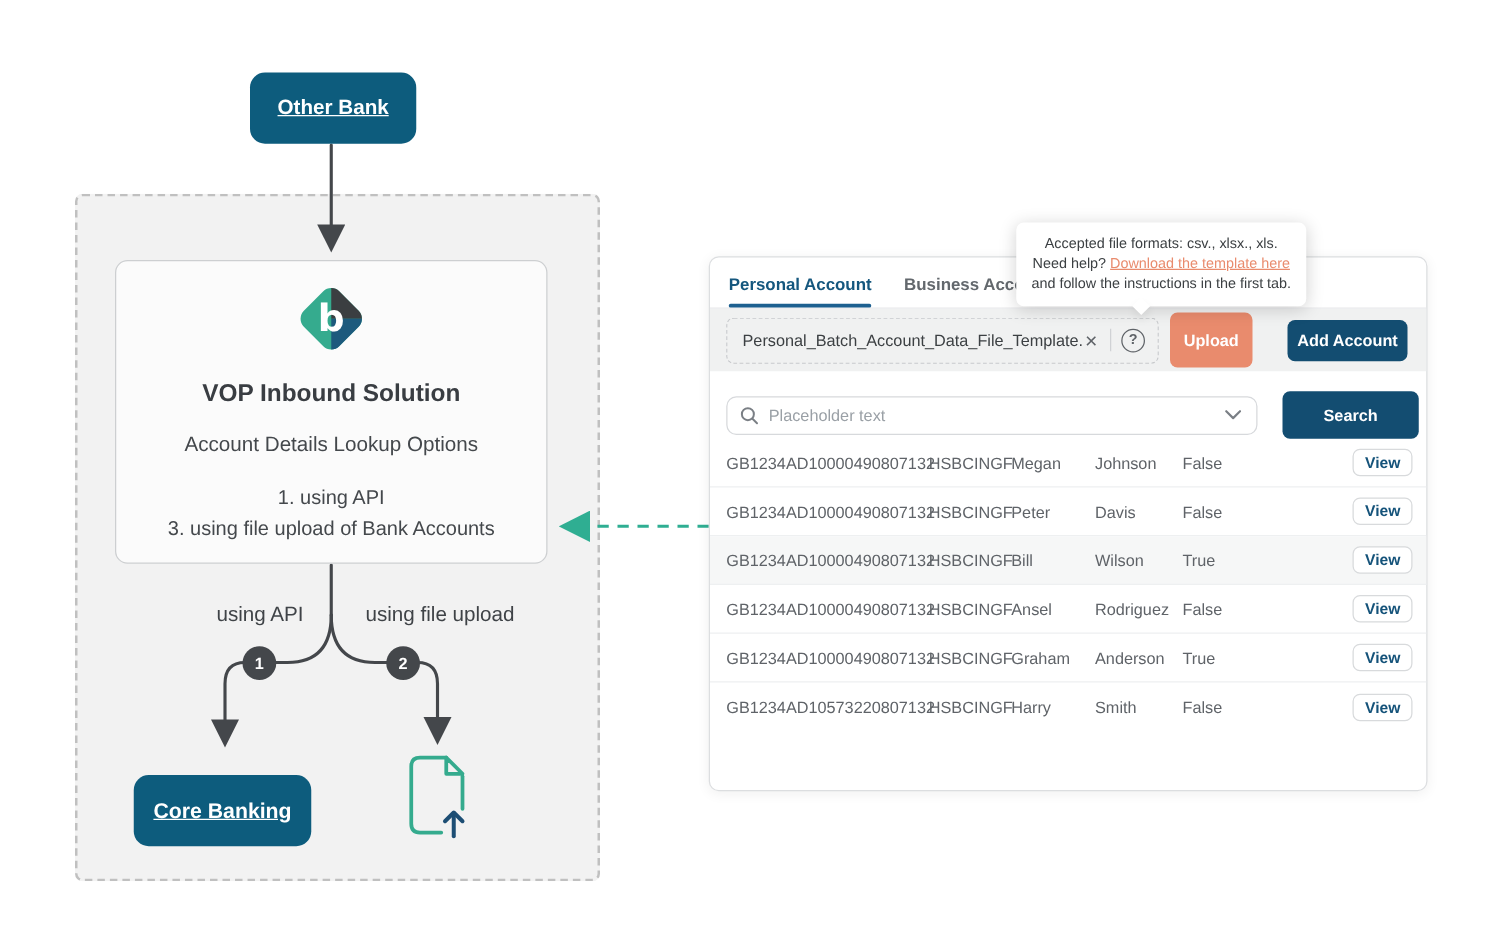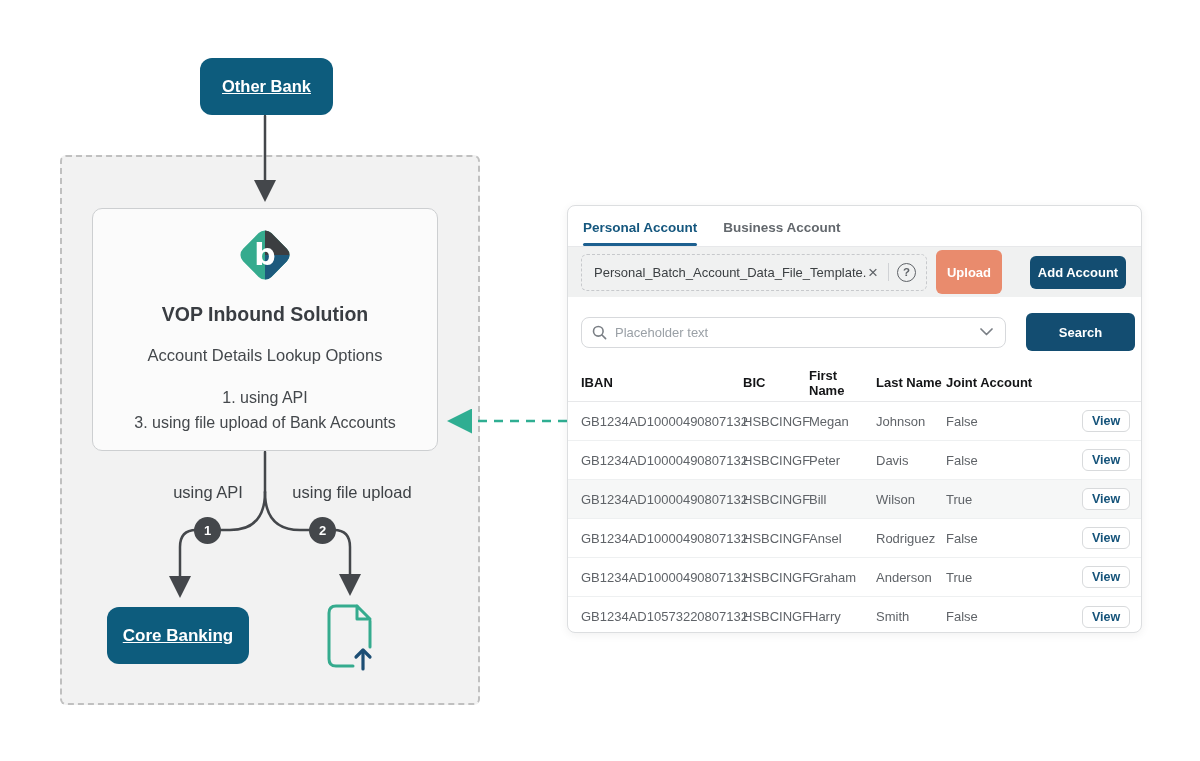--- a/index.html
+++ b/index.html
@@ -14,21 +14,21 @@
   *{margin:0;padding:0;box-sizing:border-box;}
   body{background:#fff;font-family:"Liberation Sans","DejaVu Sans",sans-serif;}
   .stage{position:relative;width:1200px;height:761px;background:#fff;overflow:hidden;}
 
   
   .vop-container{position:absolute;left:60px;top:155px;width:420px;height:550px;
     background:#f2f2f2;border:2px dashed #c0c0c0;border-radius:6px;}
   .node{position:absolute;display:flex;align-items:center;justify-content:center;
     background:var(--navy-diagram);color:#fff;border-radius:12px;font-weight:600;text-decoration:underline;}
   .other-bank{left:200px;top:58px;width:133px;height:57px;font-size:16.5px;}
-  .core-banking{left:107px;top:607px;width:142px;height:57px;font-size:17px;font-weight:700;}
+  .core-banking{left:107px;top:620px;width:142px;height:57px;font-size:17px;font-weight:700;}
   .solution-box{position:absolute;left:92px;top:208px;width:346px;height:243px;
     background:#fbfbfb;border:1.5px solid #cdcfd1;border-radius:10px;text-align:center;color:var(--ink);}
   .solution-box .logo{margin-top:15px;}
   .solution-title{margin-top:13px;font-size:19.5px;font-weight:700;color:#393d42;}
   .solution-subtitle{margin-top:20px;font-size:16.5px;color:#44484c;}
   .solution-options{margin-top:20px;font-size:16px;line-height:25px;color:#44484c;}
   .branch-label{position:absolute;font-size:16.5px;color:var(--ink);text-align:center;}
   .branch-label.one{left:148px;top:483px;width:120px;}
   .branch-label.two{left:282px;top:483px;width:140px;}
   .circ{position:absolute;width:27px;height:27px;border-radius:50%;background:var(--line);
@@ -183,28 +183,20 @@
           <line x1="10" y1="10" x2="13.6" y2="13.6" stroke="#7a7f85" stroke-width="1.6" stroke-linecap="round"></line>
         </svg>
         <span class="placeholder">Placeholder text</span>
         <svg width="13" height="8" viewBox="0 0 13 8">
           <path d="M1,1 L6.5,6.5 L12,1" fill="none" stroke="#7a7f85" stroke-width="1.7" stroke-linecap="round" stroke-linejoin="round"></path>
         </svg>
       </div>
       <button class="btn btn-search">Search</button>
     </div>
 
-    <div class="tgrid thead">
-      <div>IBAN</div>
-      <div>BIC</div>
-      <div>First Name</div>
-      <div>Last Name</div>
-      <div>Joint Account</div>
-      <div></div>
-    </div>
 
     <div class="tgrid trow">
       <div>GB1234AD10000490807132</div>
       <div>HSBCINGF</div>
       <div>Megan</div>
       <div>Johnson</div>
       <div>False</div>
       <div class="action"><button class="btn-view">View</button></div>
     </div>
     <div class="tgrid trow">
@@ -242,14 +234,18 @@
     <div class="tgrid trow">
       <div>GB1234AD10573220807132</div>
       <div>HSBCINGF</div>
       <div>Harry</div>
       <div>Smith</div>
       <div>False</div>
       <div class="action"><button class="btn-view">View</button></div>
     </div>
   </div>
 
+  <div class="tooltip">
+    <div class="l1">Accepted file formats: csv., xlsx., xls.</div>
+    <div><span>Need help? </span><span class="tt-link">Download the template here</span><span> and follow the instructions in the first tab.</span></div>
+  </div>
 
 </div>
 
 </body></html>

